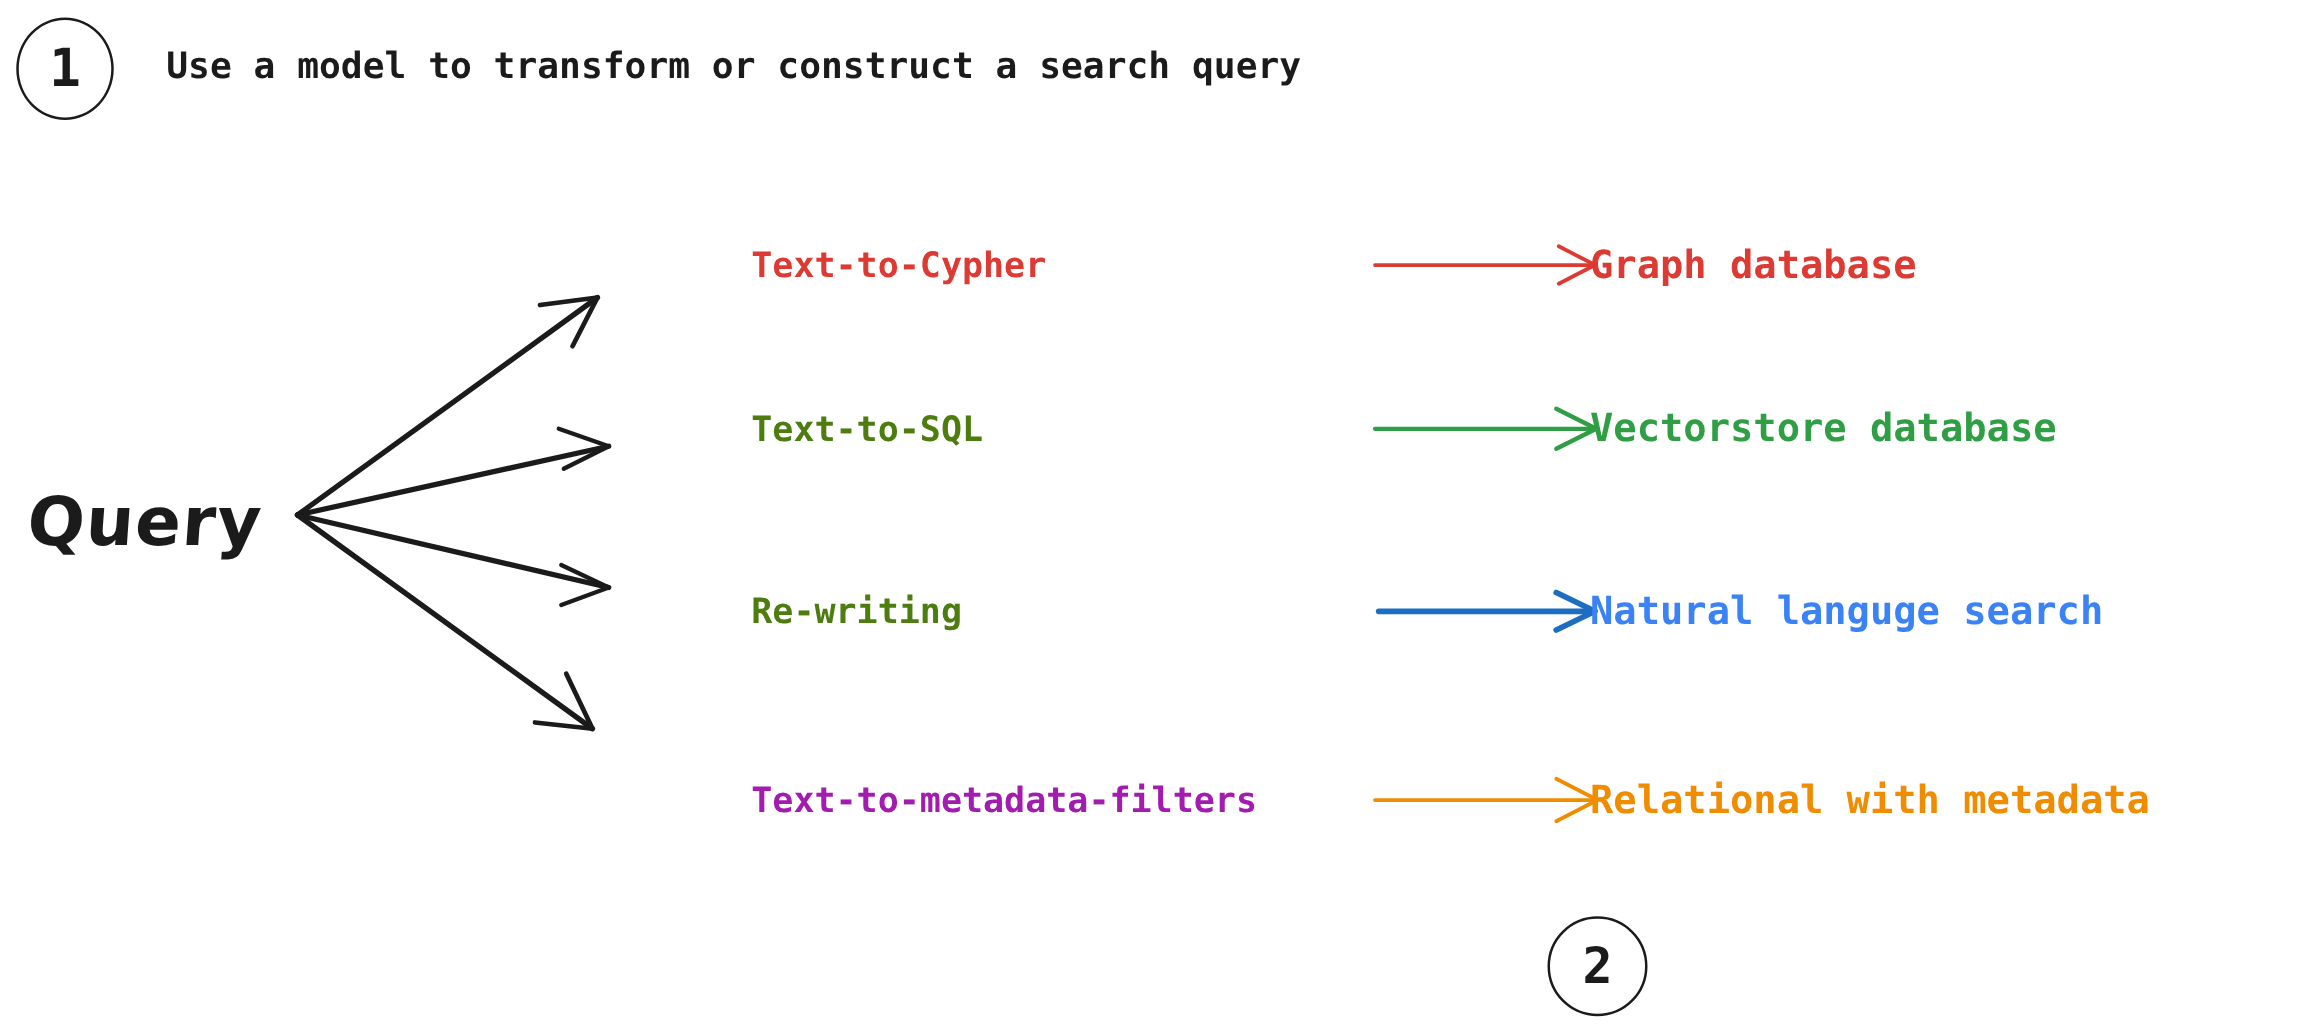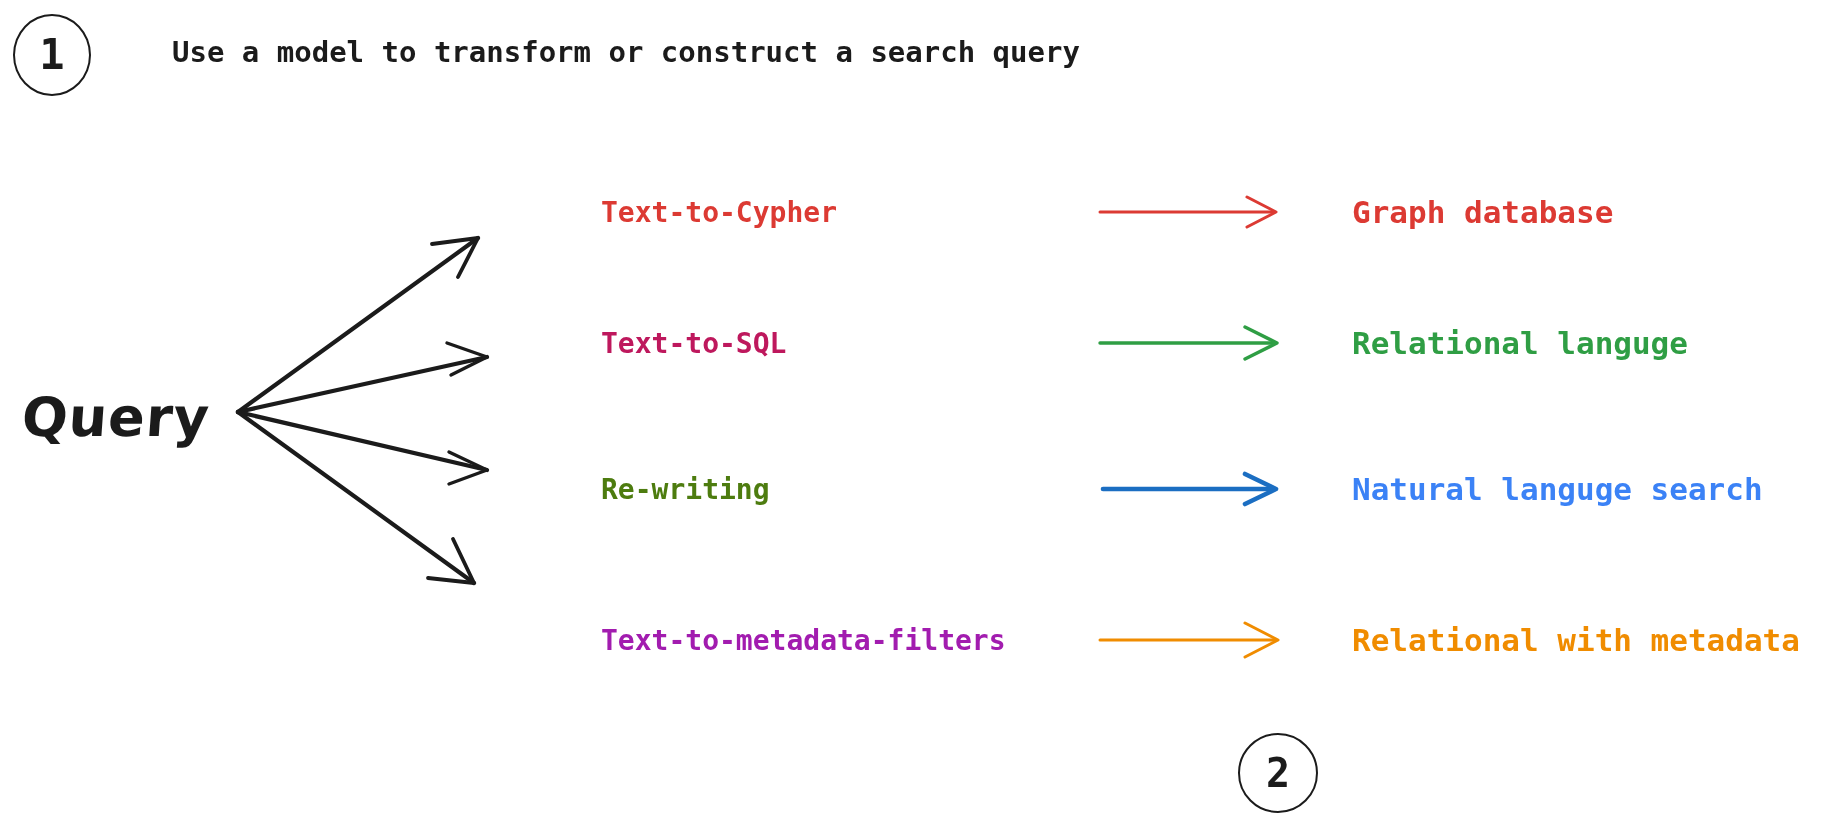--- a/index.html
+++ b/index.html
@@ -46,21 +46,20 @@
   #step-2-badge .step-num { font-size: 40px; }
 
   .step-caption {
     position: absolute;
     font-family: "DejaVu Sans Mono", "Liberation Mono", monospace;
     font-size: 29px;
     font-weight: 700;
     color: #1b1b1b;
     white-space: nowrap;
     letter-spacing: 0px;
-    margin-left: 39px;
   }
   #step-1-caption { left: 133px; top: 35px; }
   #step-2-caption { left: 1371px; top: 758px; font-weight: 400; font-size: 30px;
                     transform: translateY(-50%); }
 
   
   #query-label {
     position: absolute;
     left: 22px;
     top: 386px;
@@ -91,21 +90,21 @@
     position: absolute;
     left: 601px;
     transform: translateY(-50%);
     font-family: "DejaVu Sans Mono", "Liberation Mono", monospace;
     font-size: 28px;
     font-weight: 700;
     white-space: nowrap;
   }
   .target-label {
     position: absolute;
-    left: 1352px;
+    left: 1272px;
     transform: translateY(-50%);
     font-family: "DejaVu Sans Mono", "Liberation Mono", monospace;
     font-size: 31px;
     font-weight: 700;
     white-space: nowrap;
   }
   .row-arrow {
     position: absolute;
     left: 1095px;
     transform: translateY(-50%);
@@ -155,28 +154,28 @@
     <svg class="row-arrow" viewBox="0 0 190 40" xmlns="http://www.w3.org/2000/svg">
       <g fill="none" stroke="#dc3a33" stroke-width="3" stroke-linecap="round" stroke-linejoin="round">
         <line x1="5" y1="20" x2="178" y2="20"></line>
         <polyline points="152,5 181,20 152,35"></polyline>
       </g>
     </svg>
     <div class="target-label" style="color:#dc3a33">Graph database</div>
   </div>
 
   <div class="row" style="top:343px">
-    <div class="method-label" style="color:#be185d">Text-to-SQL</div>
+    <div class="method-label" style="color:#4d7c0f">Text-to-SQL</div>
     <svg class="row-arrow" viewBox="0 0 190 40" xmlns="http://www.w3.org/2000/svg">
       <g fill="none" stroke="#2f9e44" stroke-width="3.4" stroke-linecap="round" stroke-linejoin="round">
         <line x1="5" y1="20" x2="178" y2="20"></line>
         <polyline points="150,4 182,20 150,36"></polyline>
       </g>
     </svg>
-    <div class="target-label" style="color:#2f9e44">Relational languge</div>
+    <div class="target-label" style="color:#2f9e44">Vectorstore database</div>
   </div>
 
   <div class="row" style="top:489px">
     <div class="method-label" style="color:#4d7c0f">Re-writing</div>
     <svg class="row-arrow" viewBox="0 0 190 40" xmlns="http://www.w3.org/2000/svg">
       <g fill="none" stroke="#1b6ec2" stroke-width="4.6" stroke-linecap="round" stroke-linejoin="round">
         <line x1="8" y1="20" x2="176" y2="20"></line>
         <polyline points="150,5 181,20 150,35"></polyline>
       </g>
     </svg>

